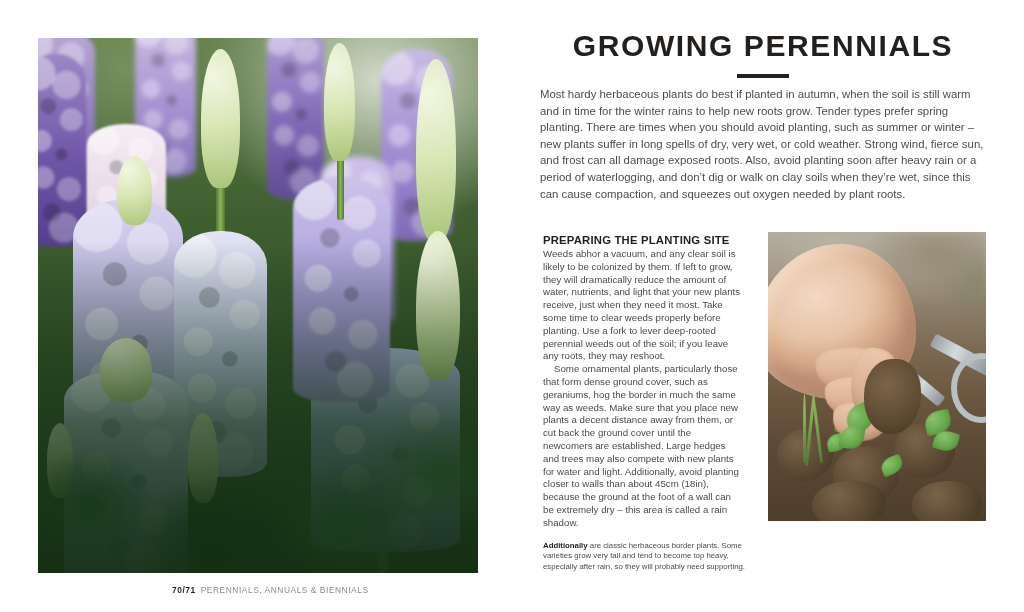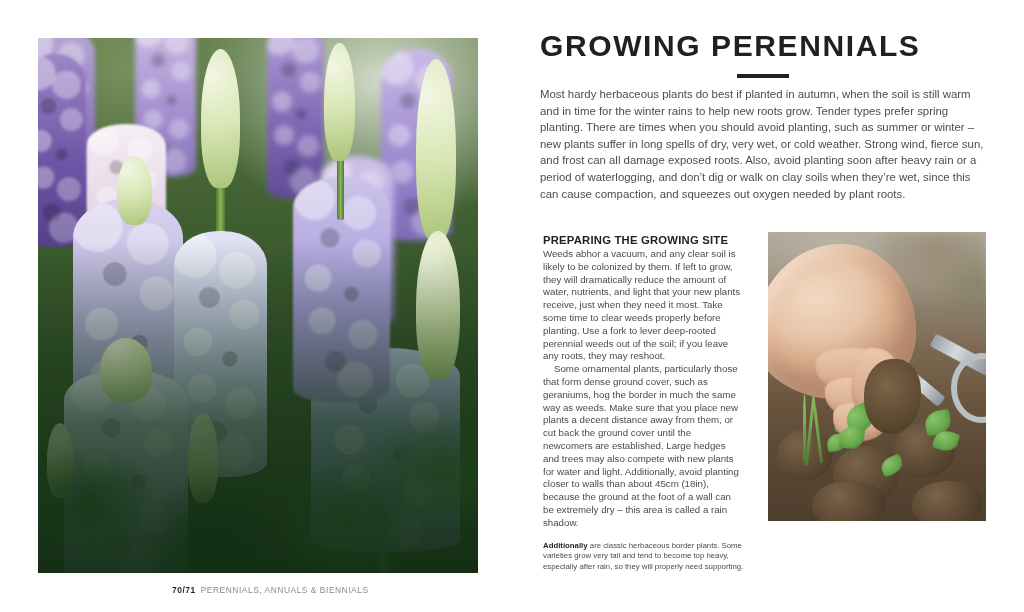--- a/index.html
+++ b/index.html
@@ -185,21 +185,21 @@
     background: transparent;
     filter: blur(0.4px);
   }
 
   
   .headline-block {
     position: absolute;
     left: 540px;
     top: 30px;
     width: 446px;
-    text-align: left;
+    text-align: center;
   }
   .headline {
     margin: 0;
     font-size: 30px;
     line-height: 1.05;
     font-weight: 700;
     letter-spacing: 1.6px;
     color: #231f1d;
   }
   .headline-rule {
@@ -327,21 +327,21 @@
   </div>
 
   <div class="headline-block">
     <h1 class="headline">GROWING PERENNIALS</h1>
     <div class="headline-rule"></div>
   </div>
 
   <p class="intro">Most hardy herbaceous plants do best if planted in autumn, when the soil is still warm and in time for the winter rains to help new roots grow. Tender types prefer spring planting. There are times when you should avoid planting, such as summer or winter – new plants suffer in long spells of dry, very wet, or cold weather. Strong wind, fierce sun, and frost can all damage exposed roots. Also, avoid planting soon after heavy rain or a period of waterlogging, and don’t dig or walk on clay soils when they’re wet, since this can cause compaction, and squeezes out oxygen needed by plant roots.</p>
 
   <div class="col-left">
-    <h2 class="section-heading">PREPARING THE GROWING SITE</h2>
+    <h2 class="section-heading">PREPARING THE PLANTING SITE</h2>
     <p class="body-text">Weeds abhor a vacuum, and any clear soil is likely to be colonized by them. If left to grow, they will dramatically reduce the amount of water, nutrients, and light that your new plants receive, just when they need it most. Take some time to clear weeds properly before planting. Use a fork to lever deep-rooted perennial weeds out of the soil; if you leave any roots, they may reshoot.</p>
     <p class="body-text">Some ornamental plants, particularly those that form dense ground cover, such as geraniums, hog the border in much the same way as weeds. Make sure that you place new plants a decent distance away from them, or cut back the ground cover until the newcomers are established. Large hedges and trees may also compete with new plants for water and light. Additionally, avoid planting closer to walls than about 45cm (18in), because the ground at the foot of a wall can be extremely dry – this area is called a rain shadow.</p>
   </div>
 
   <div class="photo-weeding">
     <div class="weed-bg"></div>
     <div class="weed-blur-top"></div>
 
     <div class="soil-lump" style="left:4%;top:68%;width:26%;height:18%;"></div>
     <div class="soil-lump" style="left:30%;top:74%;width:30%;height:20%;"></div>
@@ -369,18 +369,18 @@
     <div class="finger" style="left:30%;top:59%;width:25%;height:13%;transform:rotate(2deg);"></div>
     <div class="finger" style="left:38%;top:40%;width:20%;height:24%;transform:rotate(12deg);"></div>
     <div class="thumbnail-nail" style="left:44%;top:52%;width:9%;height:9%;"></div>
 
     <div class="leaf" style="left:36%;top:60%;width:13%;height:9%;transform:rotate(-24deg);"></div>
     <div class="leaf" style="left:49%;top:55%;width:12%;height:8%;transform:rotate(18deg);"></div>
     <div class="leaf" style="left:33%;top:67%;width:11%;height:8%;transform:rotate(8deg);"></div>
     <div class="weed-clump"></div>
   </div>
 
-  <p class="caption caption-delphinium"><b>Additionally</b><span> are classic herbaceous border plants. Some varieties grow very tall and tend to become top heavy, especially after rain, so they will properly need supporting.</span></p>
+  <p class="caption caption-delphinium"><b>Additionally</b><span> are classic herbaceous border plants. Some varieties grow very tall and tend to become top heavy, especially after rain, so they will probably need supporting.</span></p>
 
 
   <div class="footer"><span class="folio">70/71</span><span>PERENNIALS, ANNUALS &amp; BIENNIALS</span></div>
 
 </div>
 
 </body></html>

